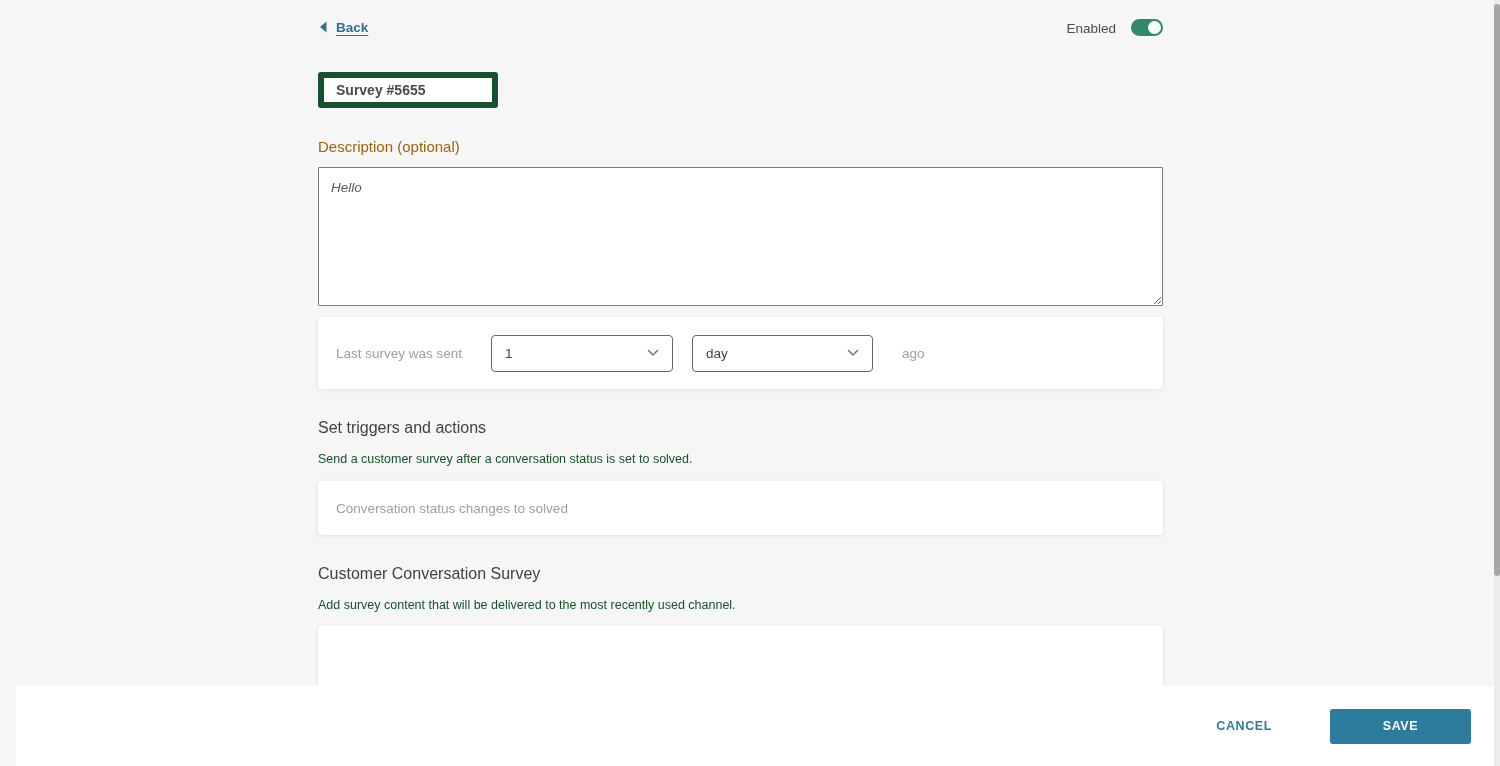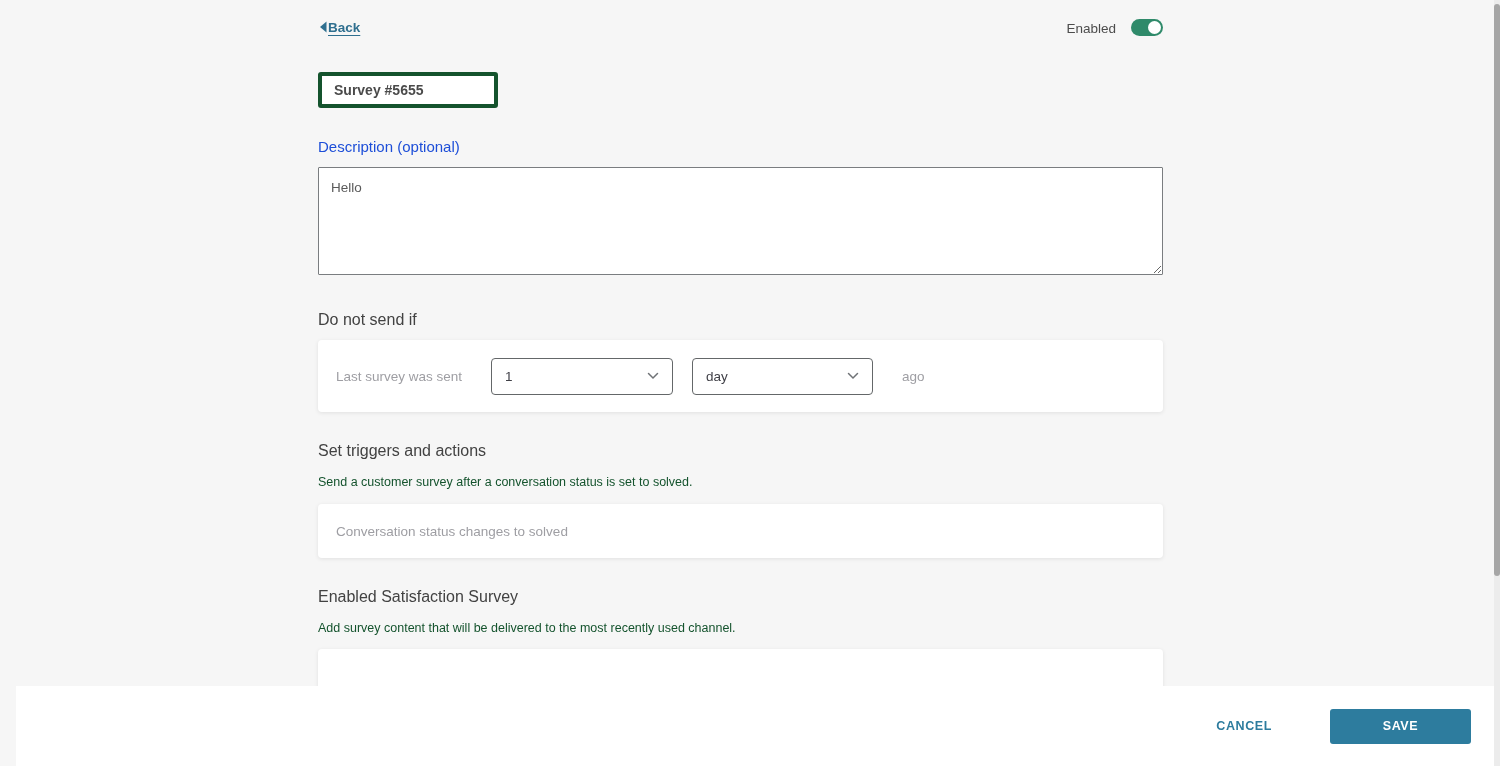--- a/index.html
+++ b/index.html
@@ -15,62 +15,63 @@
     left: 318px; top: 0;
     width: 845px;
   }
   
   .top-row {
     display: flex; align-items: center; justify-content: space-between;
     padding-top: 18px;
     height: 36px;
   }
   .back-link {
-    display: inline-flex; align-items: center; 
+    display: inline-flex; align-items: center; gap: 8px;
     color: #2f6f8f; font-size: 13.5px; font-weight: 700;
     cursor: pointer; text-decoration: none;
   }
   .back-link .label { text-decoration: underline; text-underline-offset: 3px; }
   .back-arrow { display: inline-flex; }
   .enabled-group { display: flex; align-items: flex-end; gap: 15px; }
   .enabled-label { color: #4c4c4c; font-size: 13.5px; }
   .toggle {
     width: 32px; height: 17px; border-radius: 9px;
     background: #2f8a6a; position: relative; cursor: pointer;
   }
   .toggle .knob {
     position: absolute; right: 2px; top: 2px;
     width: 13px; height: 13px; border-radius: 50%;
     background: #ffffff;
   }
   
   .title-input {
     margin-top: 36px;
     width: 180px; height: 36px;
-    border: 4px solid #14532d; border-radius: 3px;
+    border: 6px solid #14532d; border-radius: 3px;
     padding: 0 12px;
     font-family: "Liberation Sans", sans-serif;
     font-size: 14px; font-weight: 700; color: #4a4a4a;
     background: #ffffff; outline: none;
     display: block;
   }
   .field-label {
     margin-top: 30px;
-    font-size: 15px; color: #1d4ed8;
+    font-size: 15px; color: #a16207;
   }
   .description-textarea {
     margin-top: 12px;
-    width: 845px; height: 108px;
+    width: 845px; height: 139px;
     border: 1px solid #7a7d80; border-radius: 1px;
     padding: 12px 12px;
     font-family: "Liberation Sans", sans-serif;
     font-size: 13.5px; color: #5a5a5a;
     background: #ffffff; outline: none;
     resize: both;
     display: block;
+    font-style: italic;
   }
   .section-heading {
     font-size: 16px; color: #424242; font-weight: 400;
   }
   .h-do-not-send { margin-top: 36px; }
   .h-triggers { margin-top: 30px; }
   .h-csat { margin-top: 30px; }
   .section-desc {
     margin-top: 15px;
     font-size: 12.5px; color: #14532d;
@@ -162,21 +163,20 @@
       </div>
     </div>
   </div>
 
   <input class="title-input" type="text" value="Survey #5655" style="">
 
   <div class="field-label">Description (optional)</div>
 
   <textarea class="description-textarea" style="">Hello</textarea>
 
-  <div class="section-heading h-do-not-send">Do not send if</div>
 
   <div class="card condition-card">
     <span class="muted-text">Last survey was sent</span>
     <div class="select-box select-amount">
       <span>1</span>
       <span class="chevron">
         <svg width="12" height="8" viewBox="0 0 12 8">
             <path d="M1.5 1.5 L6 6 L10.5 1.5" stroke="#6f7276" stroke-width="1.5" fill="none" stroke-linecap="round"></path>
           </svg>
       </span>
@@ -192,21 +192,21 @@
     <span class="muted-text ago-text">ago</span>
   </div>
 
   <div class="section-heading h-triggers">Set triggers and actions</div>
   <div class="section-desc">Send a customer survey after a conversation status is set to solved.</div>
 
   <div class="card trigger-card">
     <span class="muted-text">Conversation status changes to solved</span>
   </div>
 
-  <div class="section-heading h-csat">Enabled Satisfaction Survey</div>
+  <div class="section-heading h-csat">Customer Conversation Survey</div>
   <div class="section-desc">Add survey content that will be delivered to the most recently used channel.</div>
 
   <div class="card csat-card"></div>
 
 </div>
 
 <div class="footer">
   <button class="cancel-button">CANCEL</button>
   <button class="save-button">SAVE</button>
 </div>

